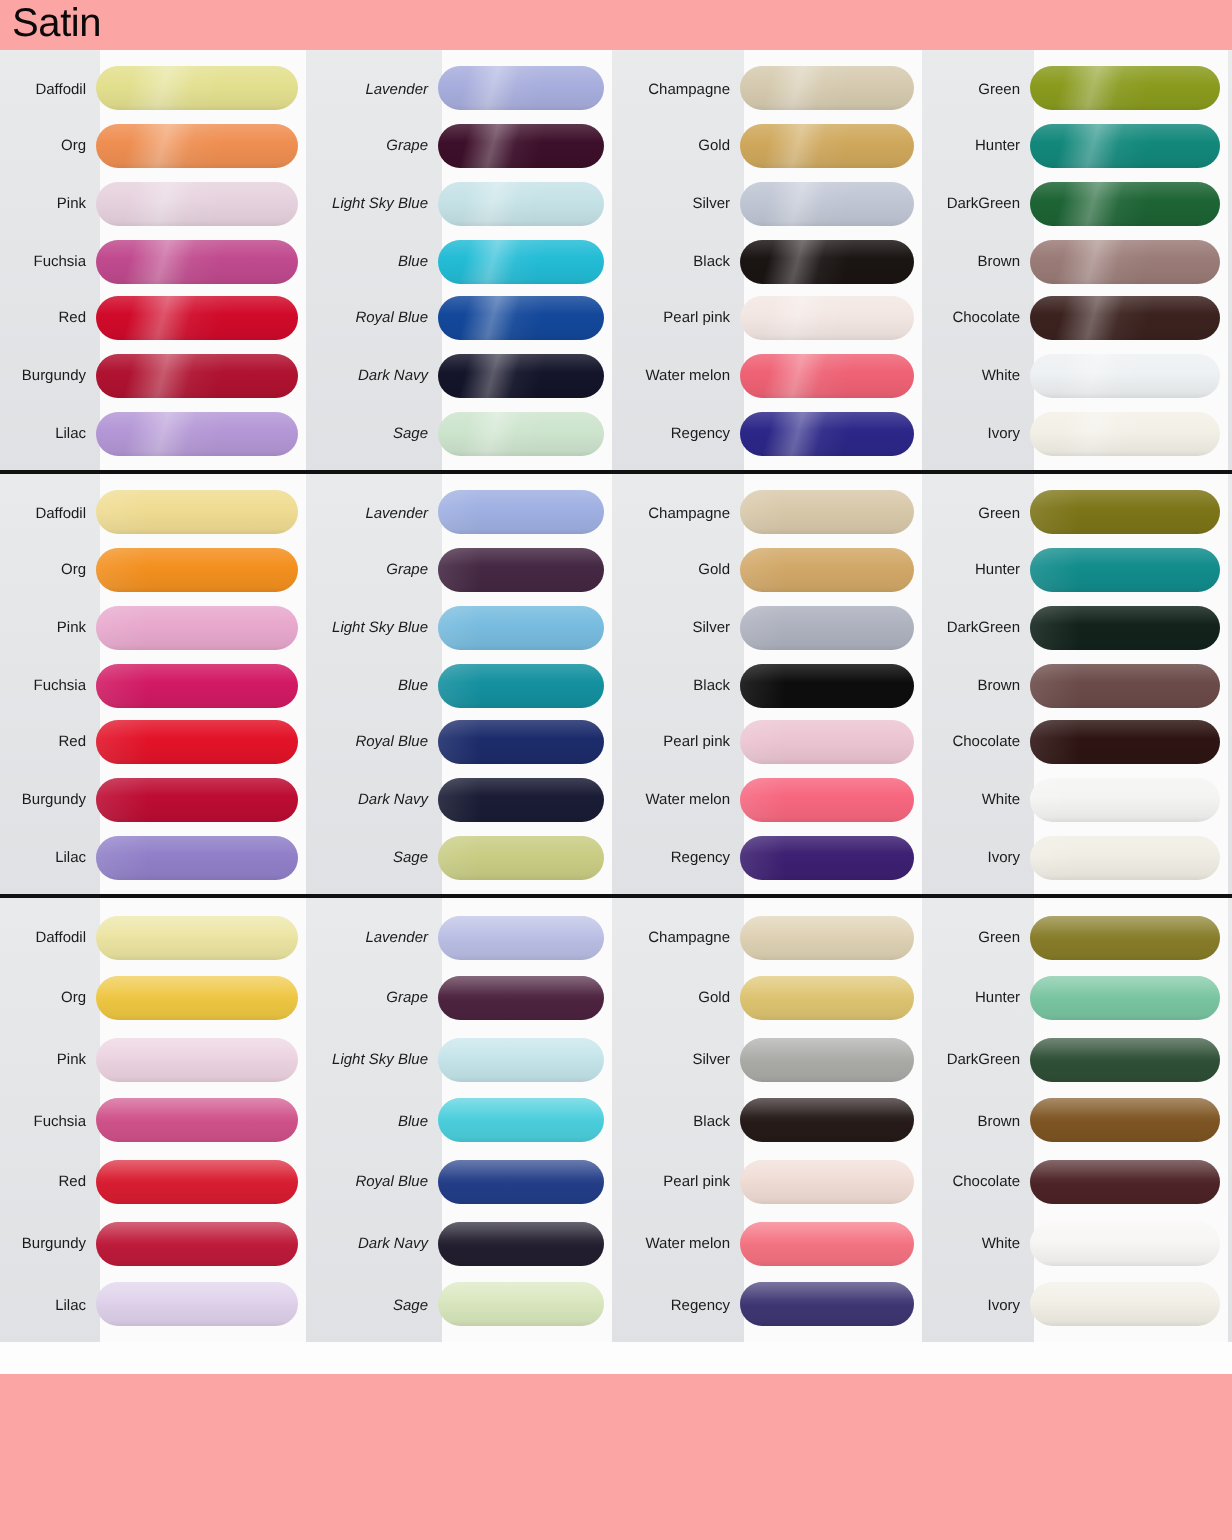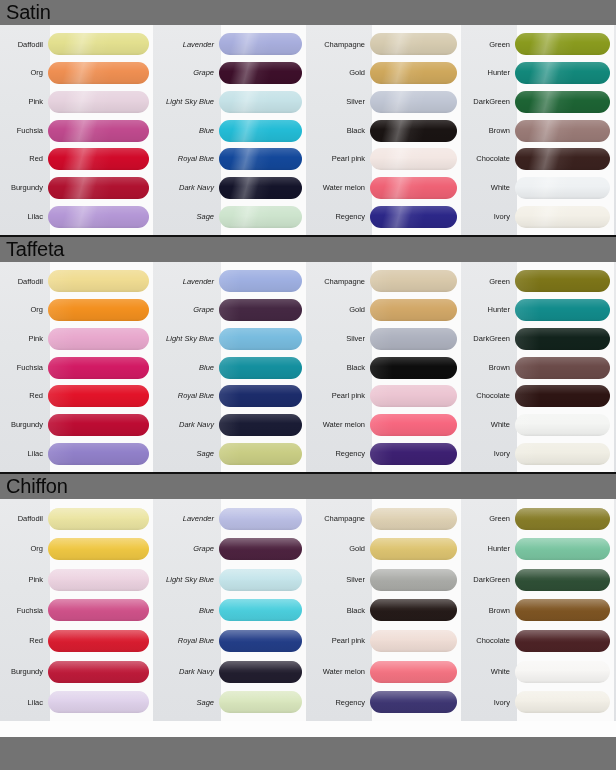--- a/index.html
+++ b/index.html
@@ -4,21 +4,21 @@
 <title>Fabric Color Chart</title>
 <style>
   * { box-sizing: border-box; }
   html, body {
     margin: 0; padding: 0;
     width: 616px; height: 770px;
     background: #ffffff;
     font-family: "Liberation Sans", sans-serif;
     overflow: hidden;
   }
-  #page { position: relative; width: 616px; height: 770px; background:#737373; }
+  #page { position: relative; width: 616px; height: 770px; background:#fca5a5; }
 
   .section { position: relative; width: 616px; }
 
   .section-title {
     font-size: 20px;
     font-weight: 400;
     color: #0a0a0a;
     letter-spacing: -0.2px;
     padding: 2px 0 2px 6px;
     line-height: 1.05;
@@ -267,21 +267,20 @@
           </div>
           <div class="row">
             <div class="label">Ivory</div>
             <div class="swatch" style="background: rgb(243, 240, 231);"></div>
           </div>
         </div>
       </div>
     </div>
     <div class="section taffeta">
       <div class="rule"></div>
-      <div class="section-title">Taffeta</div>
       <div class="plate" style="height: 210px;">
         <div class="col col-1">
           <div class="strip-bg" style="left: 50px; right: 2px;"></div>
           <div class="row">
             <div class="label">Daffodil</div>
             <div class="swatch" style="background: rgb(240, 220, 146);"></div>
           </div>
           <div class="row">
             <div class="label">Org</div>
             <div class="swatch" style="background: rgb(243, 144, 31);"></div>
@@ -397,21 +396,20 @@
           </div>
           <div class="row">
             <div class="label">Ivory</div>
             <div class="swatch" style="background: rgb(240, 238, 228);"></div>
           </div>
         </div>
       </div>
     </div>
     <div class="section chiffon">
       <div class="rule"></div>
-      <div class="section-title">Chiffon</div>
       <div class="plate" style="height: 222px;">
         <div class="col col-1">
           <div class="strip-bg" style="left: 50px; right: 2px;"></div>
           <div class="row">
             <div class="label">Daffodil</div>
             <div class="swatch" style="background: rgb(235, 228, 160);"></div>
           </div>
           <div class="row">
             <div class="label">Org</div>
             <div class="swatch" style="background: rgb(239, 198, 63);"></div>

